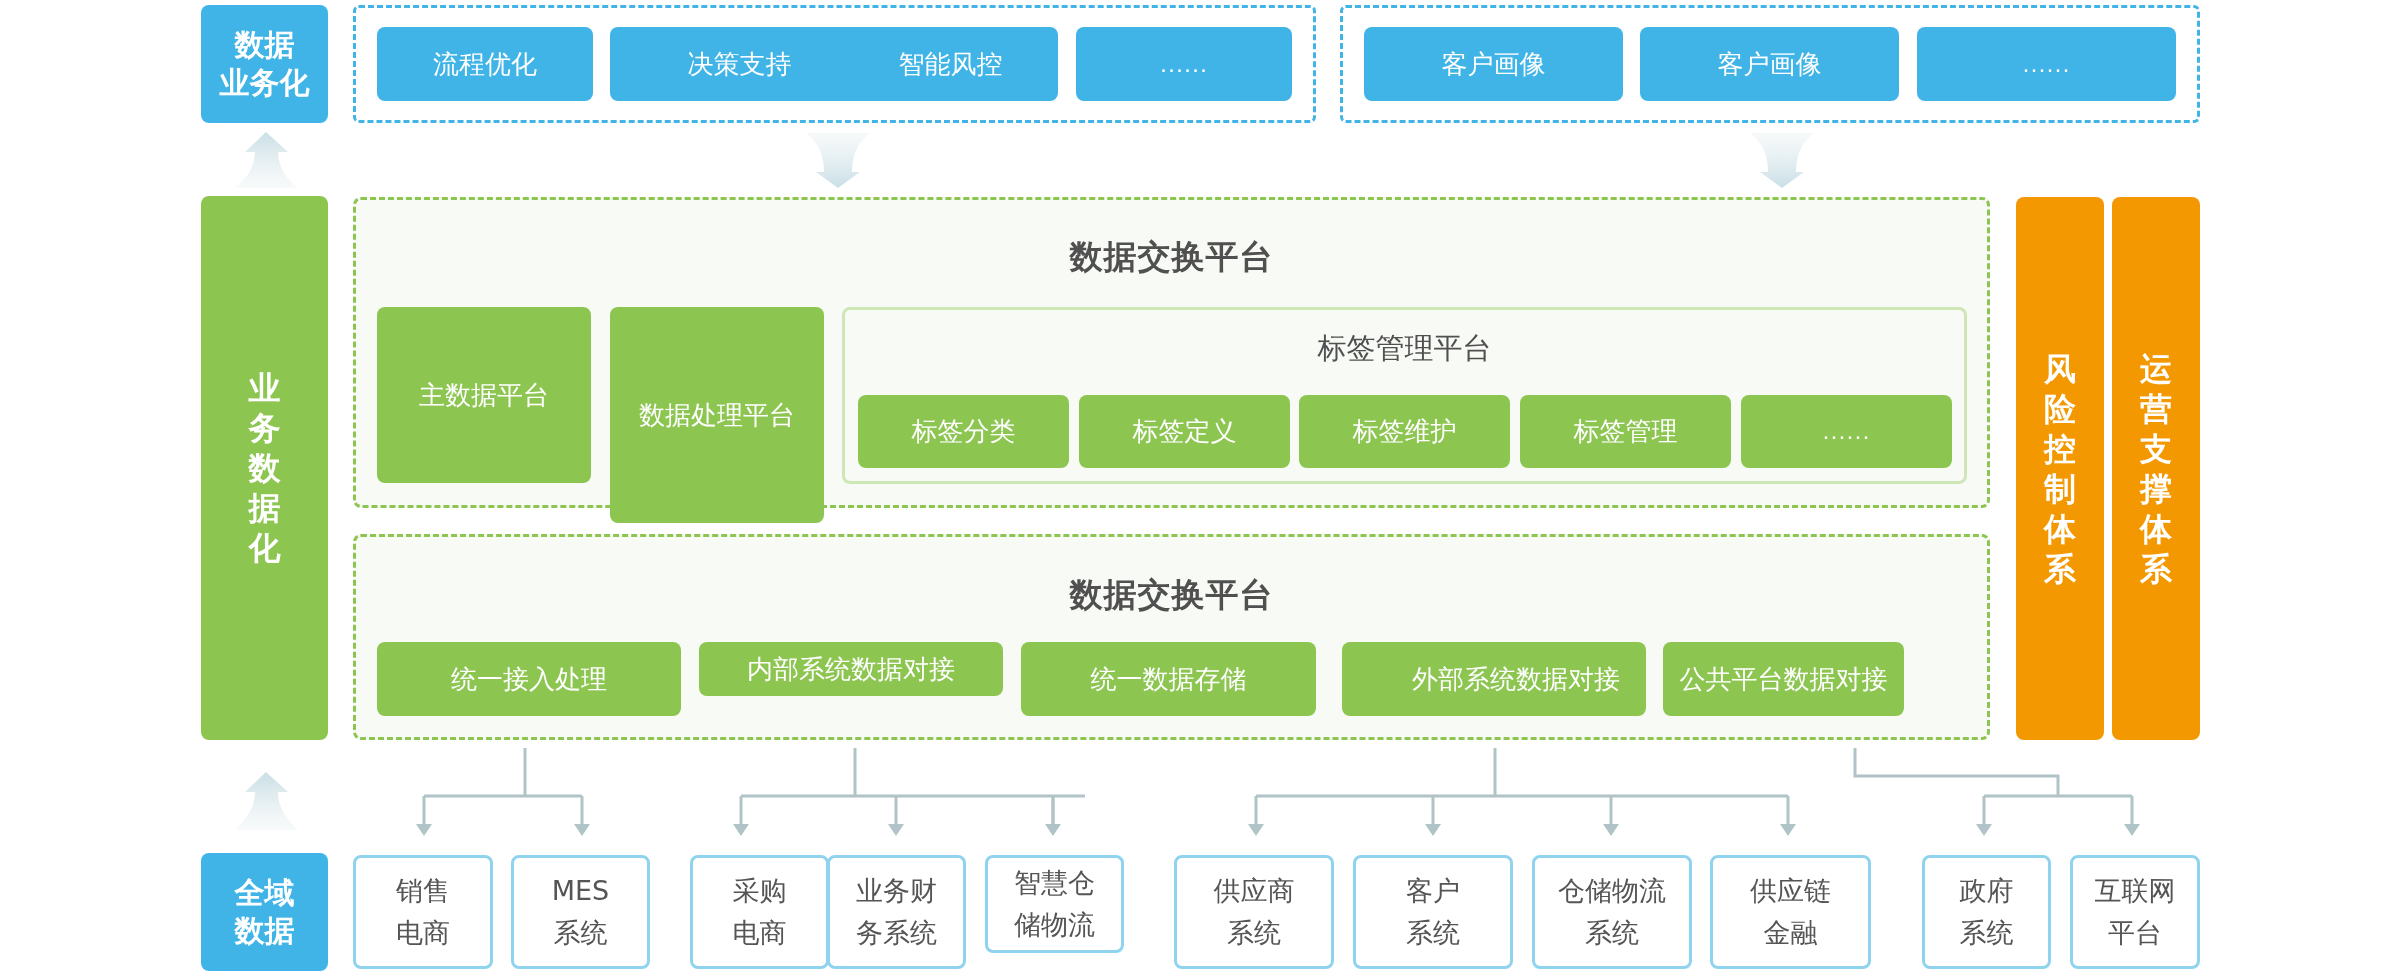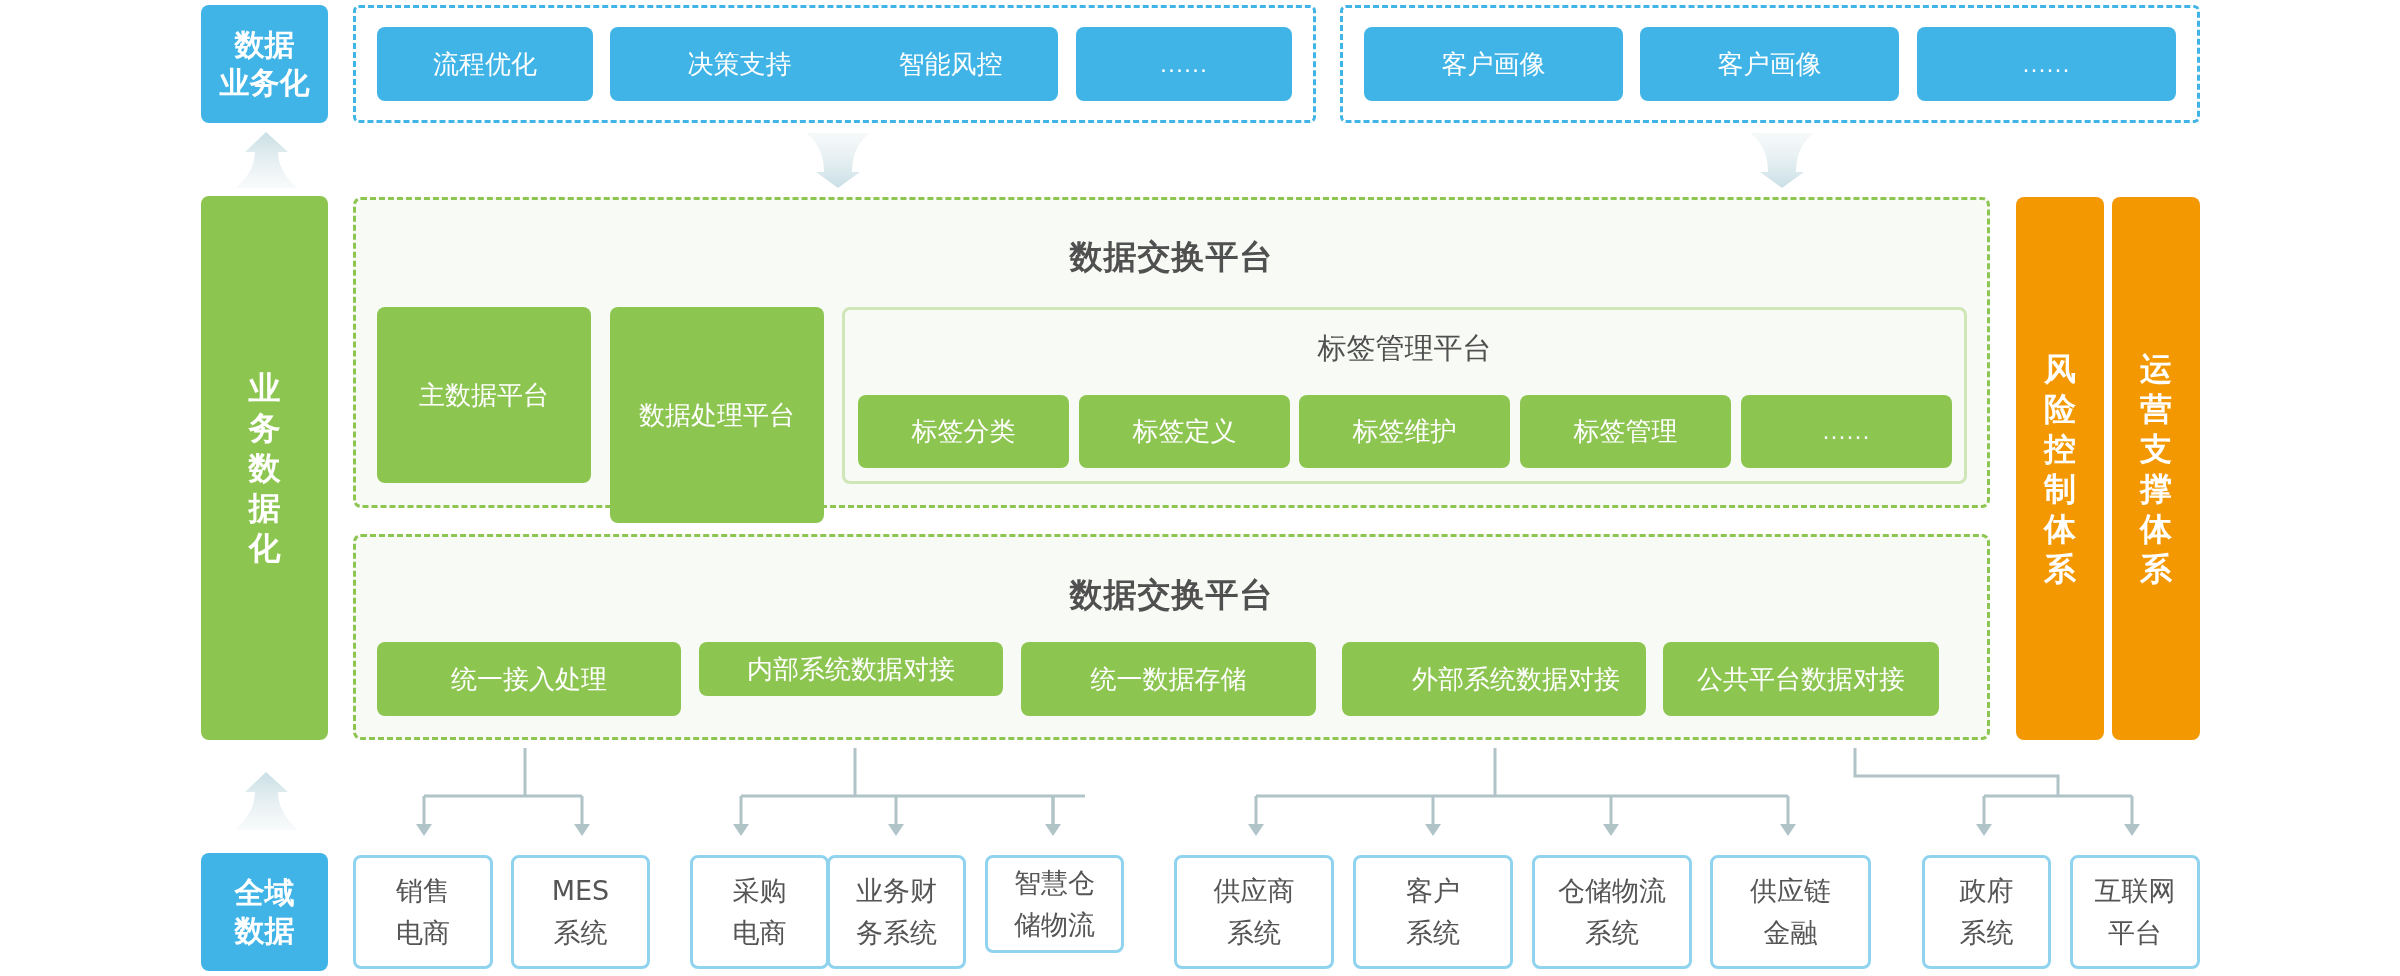--- a/index.html
+++ b/index.html
@@ -108,21 +108,21 @@
 <div class="abs green-btn flexc" style="left:1299px;top:395px;width:211px;height:73px;">标签维护</div>
 <div class="abs green-btn flexc" style="left:1520px;top:395px;width:211px;height:73px;">标签管理</div>
 <div class="abs green-btn flexc dots" style="left:1741px;top:395px;width:211px;height:73px;">......</div>
 
 <div class="abs dash-green" style="left:353px;top:534px;width:1637px;height:206px;"></div>
 <div class="abs title flexc" style="left:353px;top:570px;width:1637px;height:50px;">数据交换平台</div>
 <div class="abs green-btn flexc" style="left:377px;top:642px;width:304px;height:74px;">统一接入处理</div>
 <div class="abs green-btn flexc" style="left:699px;top:642px;width:304px;height:54px;">内部系统数据对接</div>
 <div class="abs green-btn flexc" style="left:1021px;top:642px;width:295px;height:74px;">统一数据存储</div>
 <div class="abs green-btn flexc" style="left:1342px;top:642px;width:304px;height:74px;padding-left:44px;">外部系统数据对接</div>
-<div class="abs green-btn flexc" style="left:1663px;top:642px;width:276px;height:74px;">公共平台数据对接</div>
+<div class="abs green-btn flexc" style="left:1663px;top:642px;width:241px;height:74px;">公共平台数据对接</div>
 
 <div class="abs orange flexc" style="left:2016px;top:197px;width:88px;height:543px;">
   <div>风</div>
   <div>险</div>
   <div>控</div>
   <div>制</div>
   <div>体</div>
   <div>系</div>
 </div>
 <div class="abs orange flexc" style="left:2112px;top:197px;width:88px;height:543px;">

